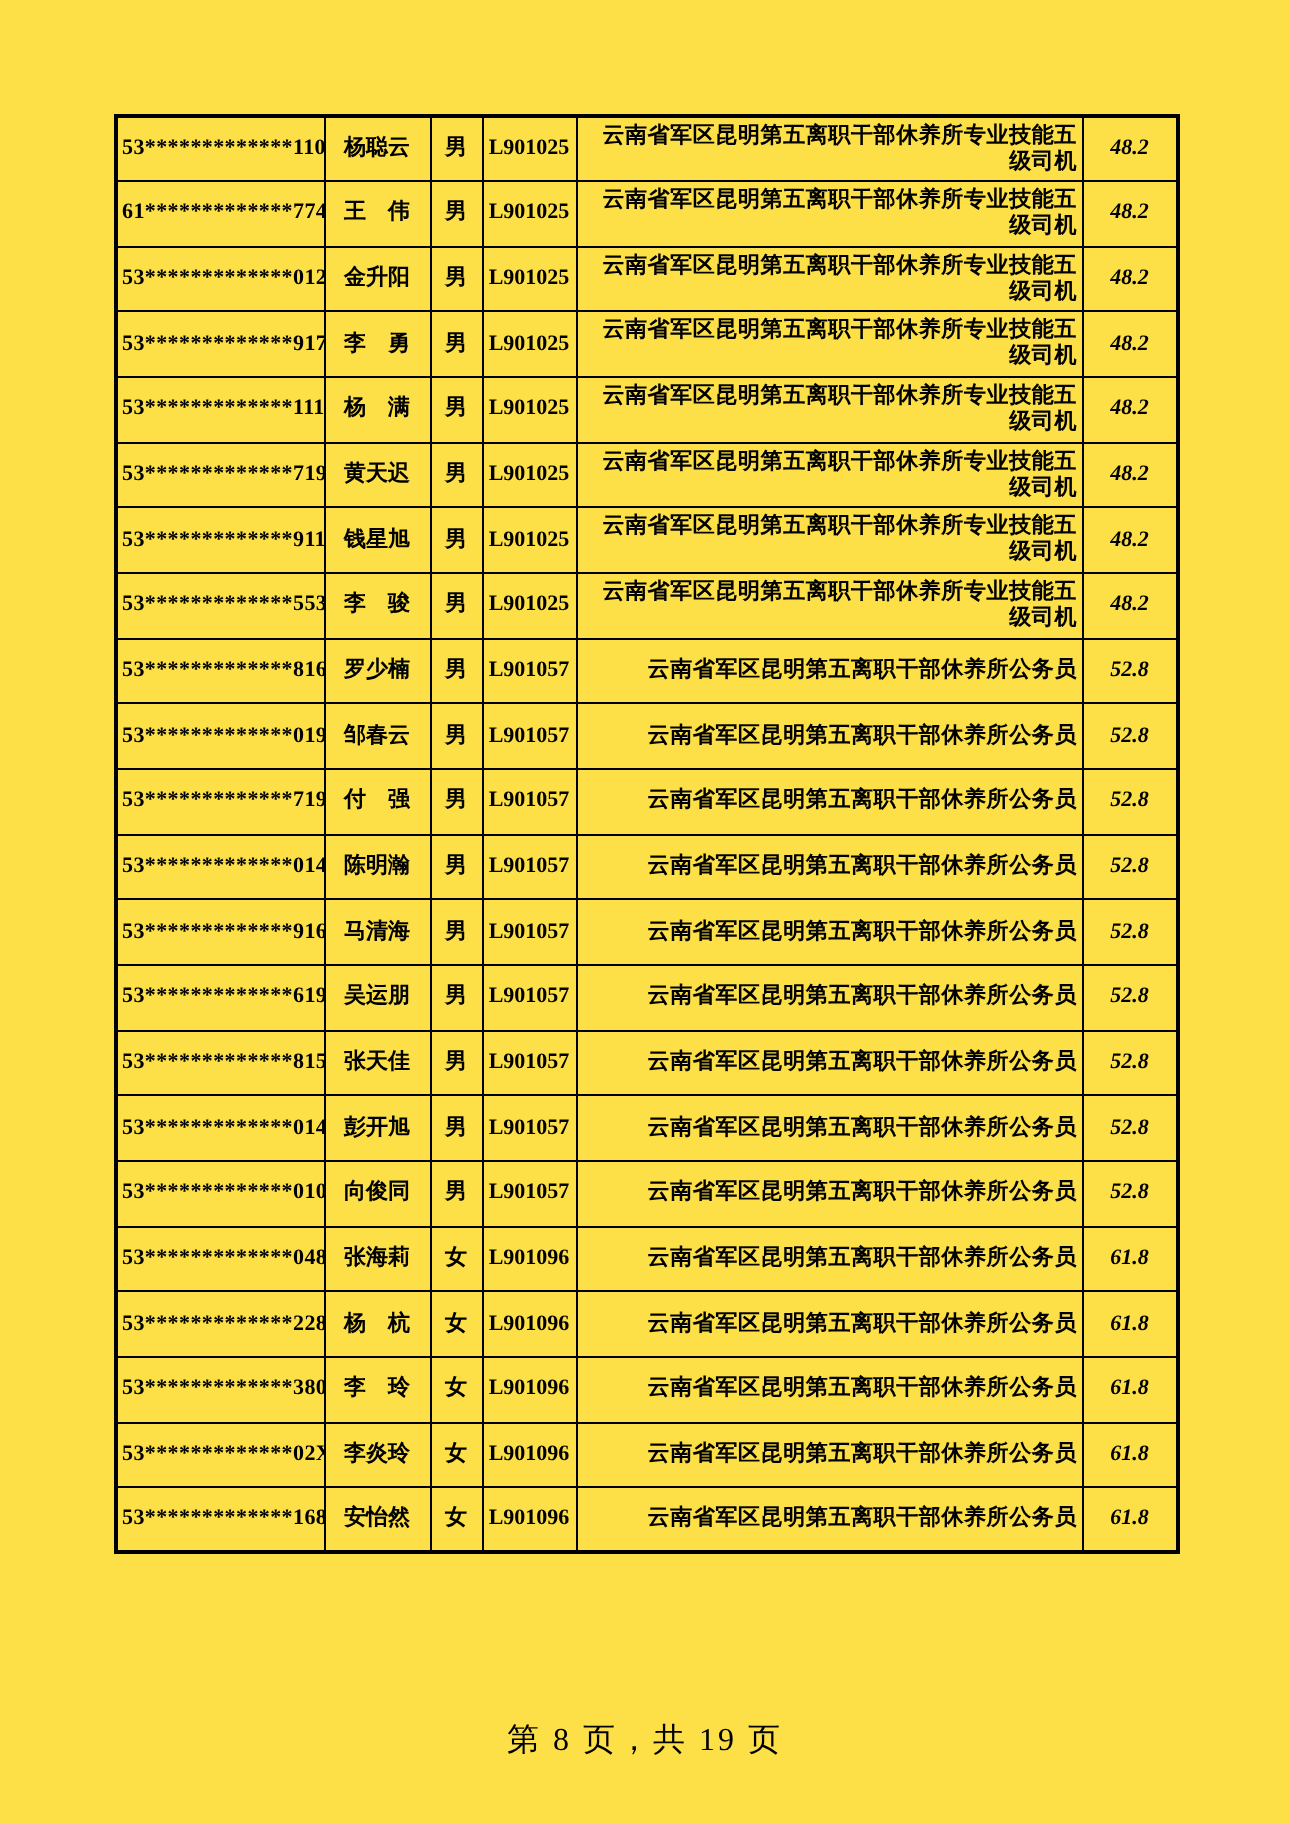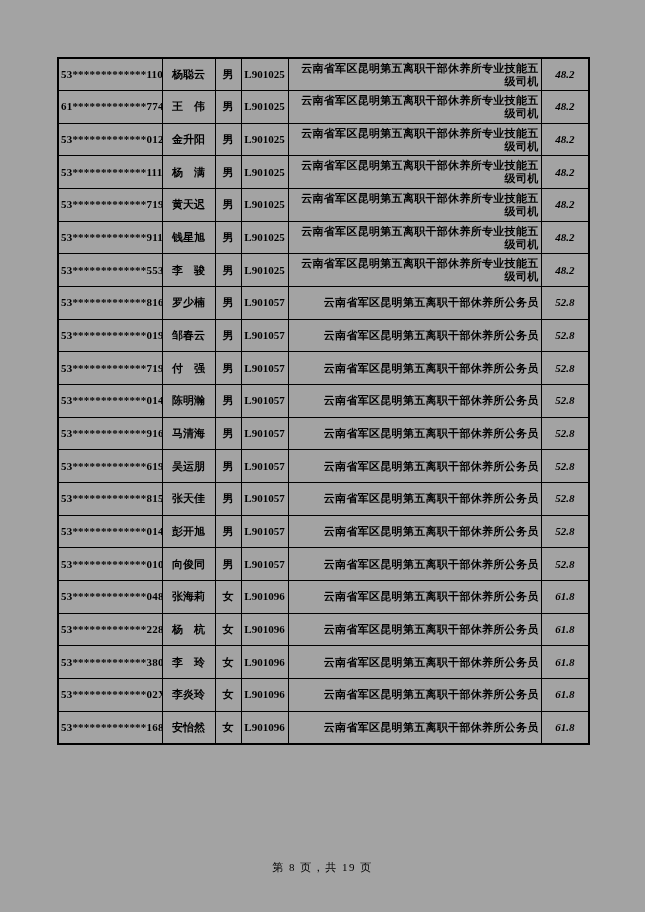--- a/index.html
+++ b/index.html
@@ -4,21 +4,21 @@
 <style>
   html, body {
     margin: 0;
     padding: 0;
     background: #ffffff;
   }
   .page {
     position: relative;
     width: 645px;
     height: 912px;
-    background: #a3a3a3;
+    background: #fde047;
     font-family: "Liberation Serif", "DejaVu Serif", serif;
     color: #000000;
     overflow: hidden;
   }
   table.results {
     position: absolute;
     left: 57px;
     top: 57px;
     width: 531px;
     border-collapse: collapse;
@@ -48,21 +48,21 @@
     white-space: normal;
     letter-spacing: 0.3px;
     padding: 0 2px 0 3px;
   }
   .footer {
     position: absolute;
     left: 0;
     top: 860px;
     width: 100%;
     text-align: center;
-    font-size: 11px;
+    font-size: 16px;
     letter-spacing: 1.5px;
     color: #000000;
   }
 </style>
 </head>
 <body>
 
 <div class="page">
 
   <table class="results">
@@ -93,20 +93,28 @@
         </tr>
         <tr>
           <td class="col-id">53*************012</td>
           <td class="col-name">金升阳</td>
           <td class="col-gender">男</td>
           <td class="col-code">L901025</td>
           <td class="col-position">云南省军区昆明第五离职干部休养所专业技能五级司机</td>
           <td class="col-score">48.2</td>
         </tr>
         <tr>
+          <td class="col-id">53*************917</td>
+          <td class="col-name">李　勇</td>
+          <td class="col-gender">男</td>
+          <td class="col-code">L901025</td>
+          <td class="col-position">云南省军区昆明第五离职干部休养所专业技能五级司机</td>
+          <td class="col-score">48.2</td>
+        </tr>
+        <tr>
           <td class="col-id">53*************111</td>
           <td class="col-name">杨　满</td>
           <td class="col-gender">男</td>
           <td class="col-code">L901025</td>
           <td class="col-position">云南省军区昆明第五离职干部休养所专业技能五级司机</td>
           <td class="col-score">48.2</td>
         </tr>
         <tr>
           <td class="col-id">53*************719</td>
           <td class="col-name">黄天迟</td>

